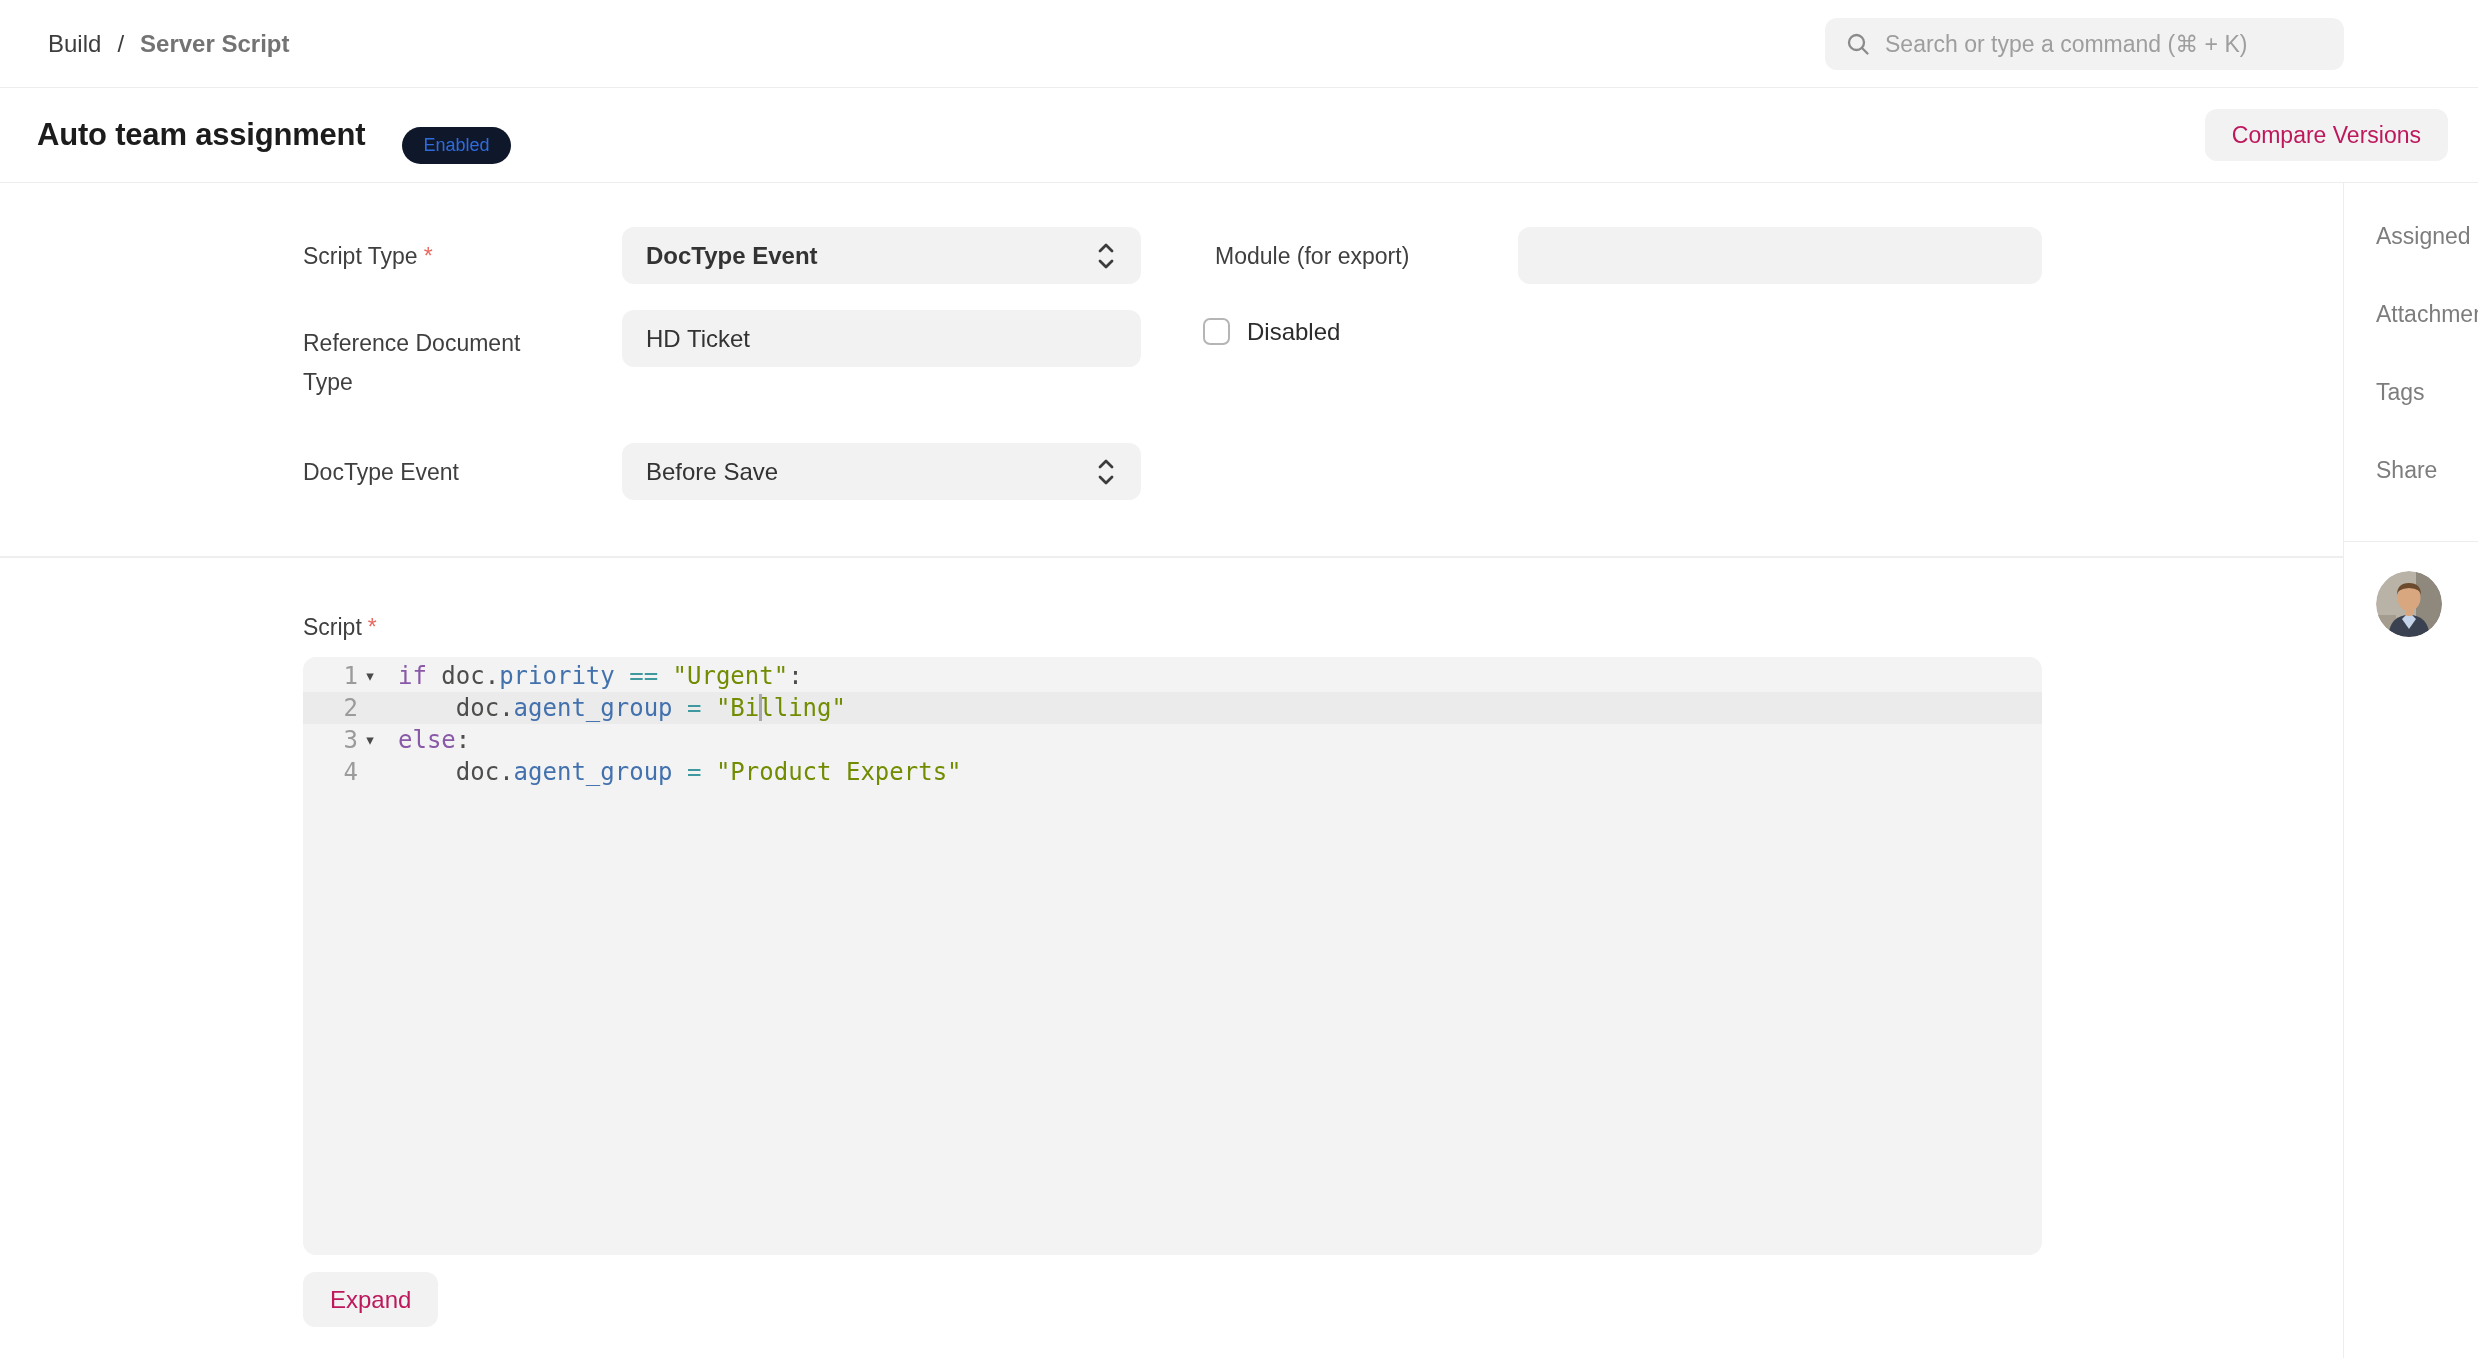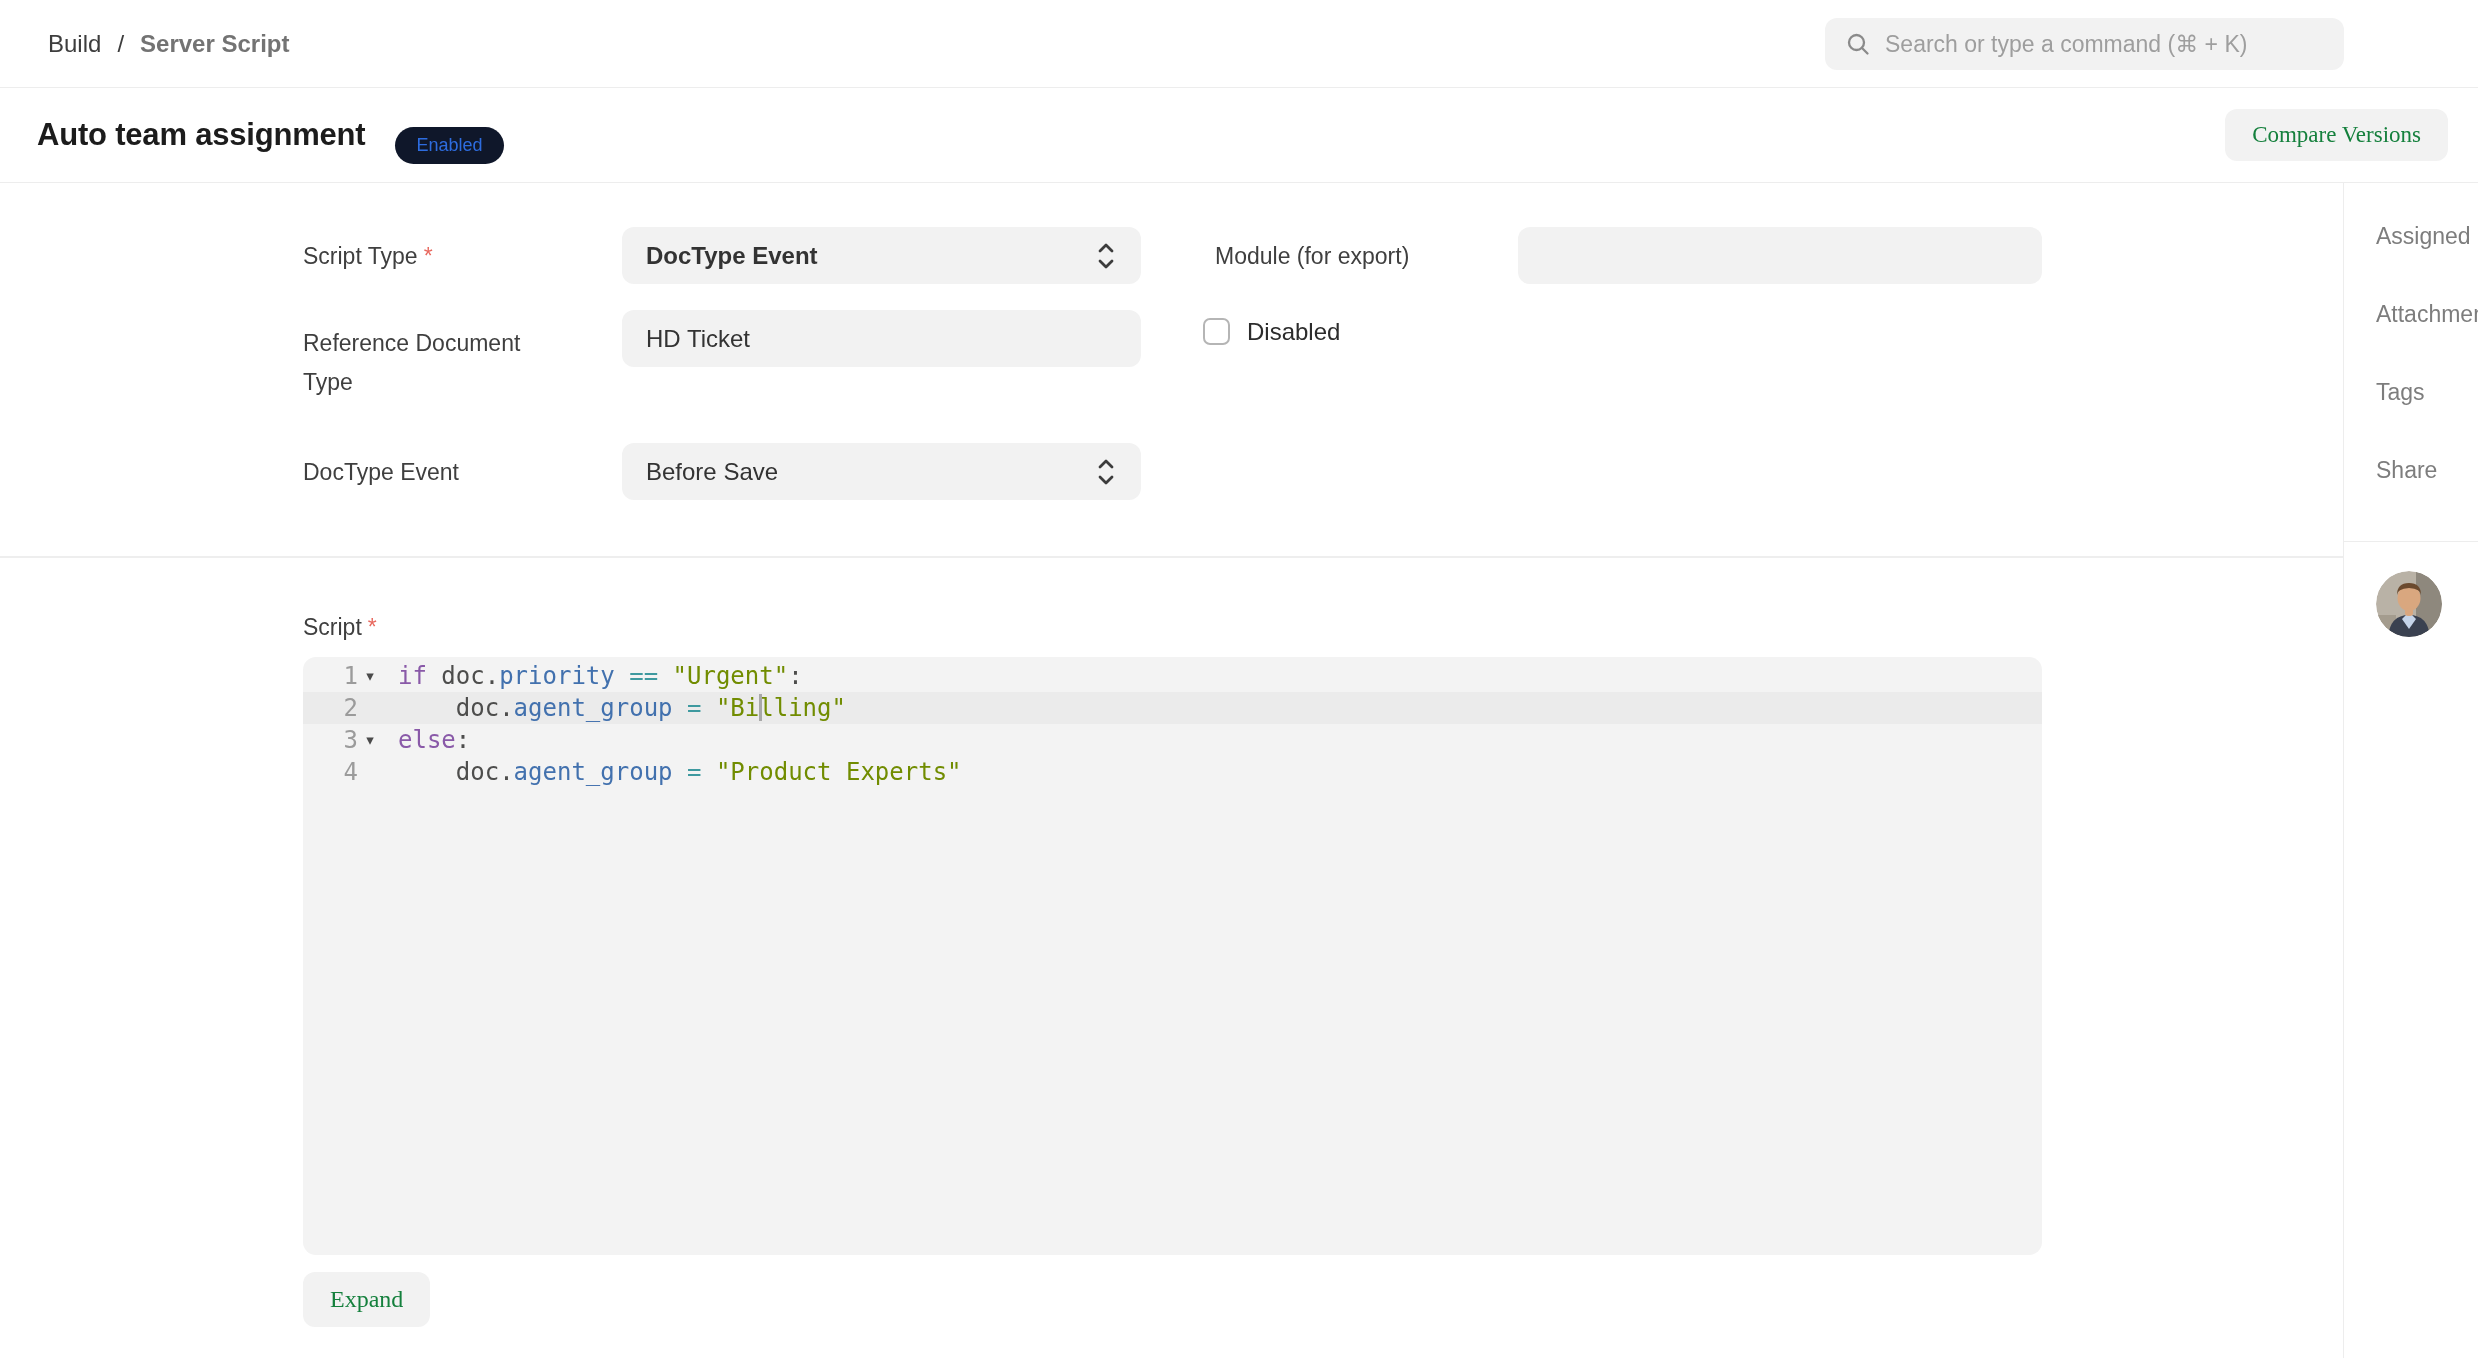--- a/index.html
+++ b/index.html
@@ -17,27 +17,27 @@
   .search-pill { position:absolute; left:1825px; top:18px; width:519px; height:52px;
     background:#f2f2f2; border-radius:12px; display:flex; align-items:center; padding:0 18px 0 20px; }
   .search-pill svg { flex:0 0 auto; }
   .search-pill input { flex:1; margin-left:14px; border:none; outline:none; background:transparent;
     font-family:"Liberation Sans",sans-serif; font-size:23px; color:#4a4a4a; }
   .search-pill input::placeholder { color:#9e9e9e; }
 
   
   .title-row { position:absolute; left:0; top:88px; width:2478px; height:95px;
     border-bottom:1px solid #ededed; display:flex; align-items:center;
-    padding:0 30px 0 37px; background:#fff; }
+    padding:0 30px 0 37px; background:#fff;gap:7px; }
   .page-title { font-size:31px; font-weight:700; color:#1c1c1c; letter-spacing:-0.2px; }
   .status-badge { margin-left:30px; background:#0f172a; color:#2d6cdf; font-size:18px;
     padding:8px 21px; border-radius:999px;margin-top:21px; }
   .title-spacer { flex:1; }
-  .btn { background:#f2f2f2; border:none; border-radius:12px; color:#15803d;
-    font-family:Liberation Serif, serif; font-size:23px; cursor:pointer; }
+  .btn { background:#f2f2f2; border:none; border-radius:12px; color:#be185d;
+    font-family:Liberation Sans, sans-serif; font-size:23px; cursor:pointer; }
   .compare-btn { height:52px; padding:0 27px; }
 
   
   .field-label { position:absolute; font-size:23px; color:#3f3f3f; line-height:30px; }
   .req { color:#e8695f; margin-left:6px; }
   .control { position:absolute; background:#f2f2f2; border-radius:12px; height:57px;
     display:flex; align-items:center; padding:0 24px; cursor:pointer; }
   .control .val { font-size:24px; color:#333; white-space:nowrap; }
   .val-bold { font-weight:700; color:#2d2d2d; }
   .sel-caret { margin-left:auto; flex:0 0 auto; }

